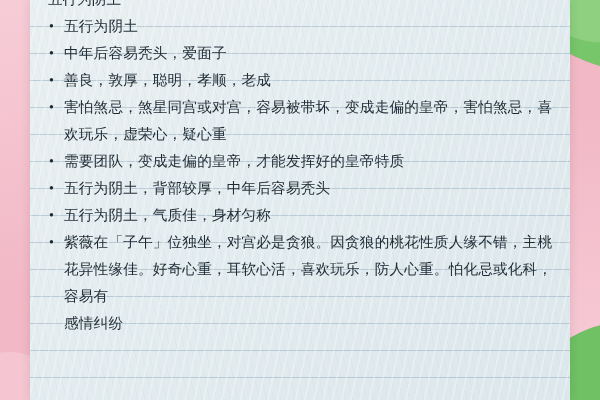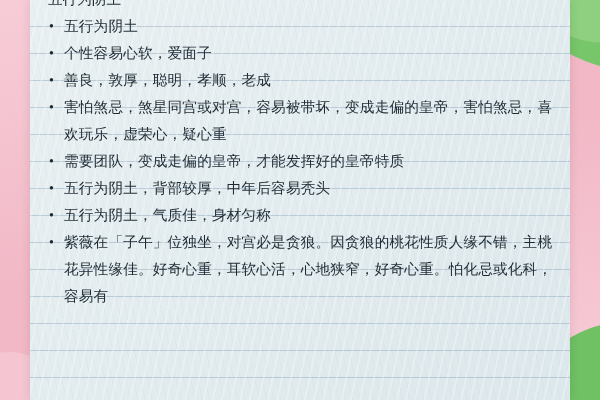--- a/index.html
+++ b/index.html
@@ -180,21 +180,21 @@
         <span class="txt">五行为阴土</span>
       </div>
 
       <ul>
         <li>
           <span class="bullet">•</span>
           <span class="item-text">五行为阴土</span>
         </li>
         <li>
           <span class="bullet">•</span>
-          <span class="item-text">个性容易心软，爱面子</span>
+          <span class="item-text">中年后容易秃头，爱面子</span>
         </li>
         <li>
           <span class="bullet">•</span>
           <span class="item-text">善良，敦厚，聪明，孝顺，老成</span>
         </li>
         <li>
           <span class="bullet">•</span>
           <span class="item-text">害怕煞忌，煞星同宫或对宫，容易被带坏，变成走偏的皇帝，害怕煞忌，喜欢玩乐，虚荣心，疑心重</span>
         </li>
         <li>
@@ -204,19 +204,22 @@
         <li>
           <span class="bullet">•</span>
           <span class="item-text">五行为阴土，背部较厚，中年后容易秃头</span>
         </li>
         <li>
           <span class="bullet">•</span>
           <span class="item-text">五行为阴土，气质佳，身材匀称</span>
         </li>
         <li>
           <span class="bullet">•</span>
-          <span class="item-text">紫薇在「子午」位独坐，对宫必是贪狼。因贪狼的桃花性质人缘不错，主桃花异性缘佳。好奇心重，耳软心活，心地狭窄，好奇心重。怕化忌或化科，容易有</span>
+          <span class="item-text">紫薇在「子午」位独坐，对宫必是贪狼。因贪狼的桃花性质人缘不错，主桃花异性缘佳。好奇心重，耳软心活，喜欢玩乐，防人心重。怕化忌或化科，容易有</span>
+        </li>
+        <li class="clip-bottom">
+          <span class="item-text">感情纠纷</span>
         </li>
       </ul>
 
     </div>
   </div>
 </div>
 
 </body></html>

